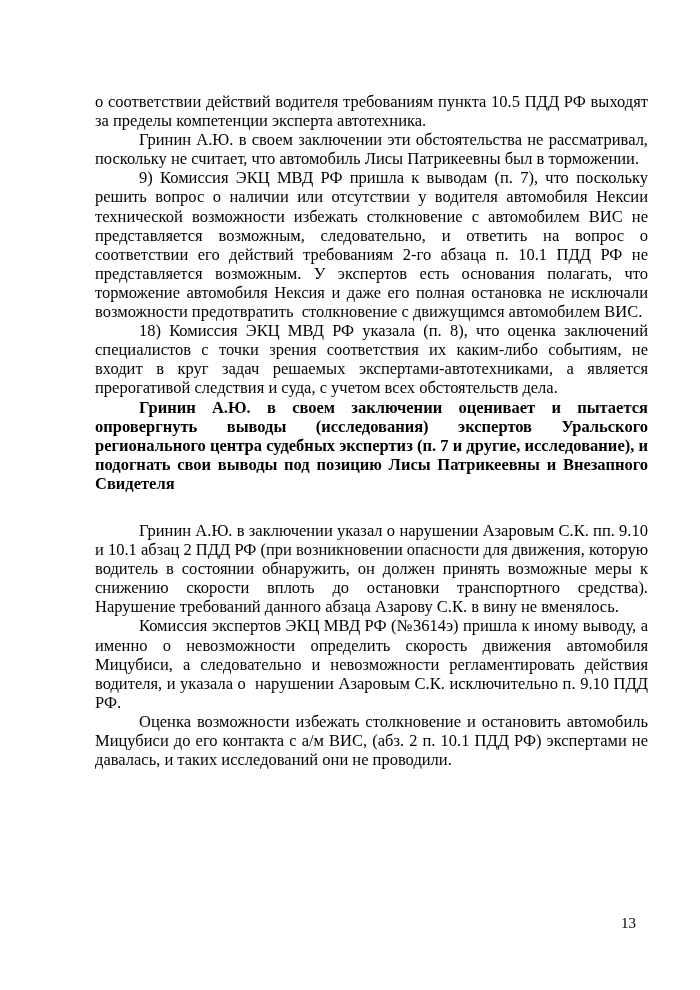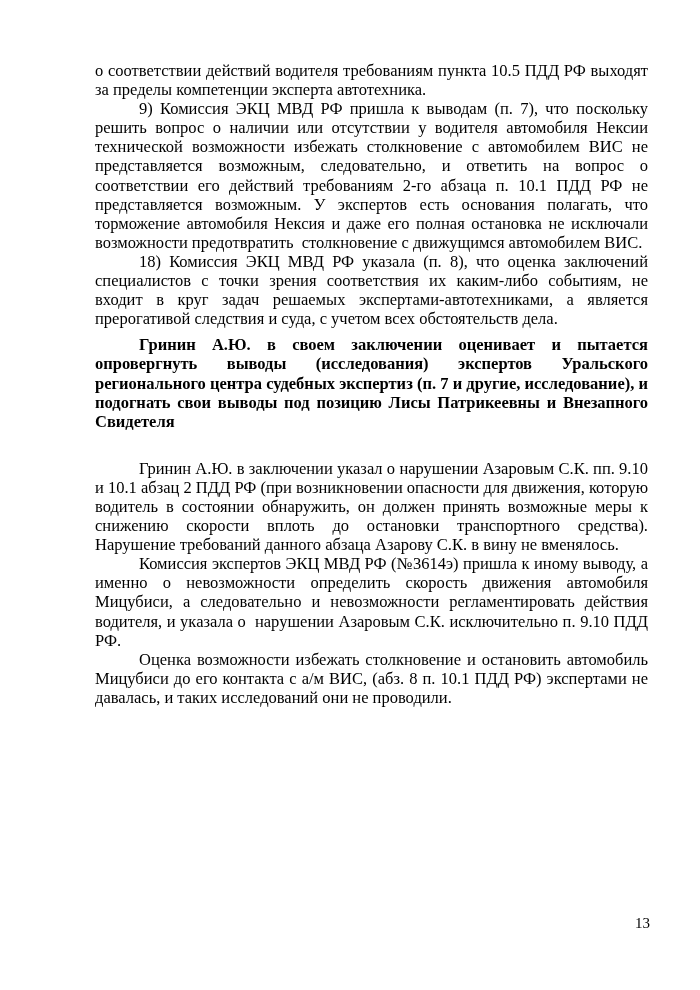--- a/index.html
+++ b/index.html
@@ -24,39 +24,40 @@
     font-size: 16.5px;
     line-height: 19.1px;
     text-align: justify;
     text-justify: inter-word;
   }
   .textblock p {
     margin: 0;
     padding: 0;
     text-indent: 44px;
   }
-  .textblock p.noindent { text-indent: 0; }
-  .textblock p.bold { font-weight: 700; margin-top: 7px; }
+  .textblock p.noindent { text-indent: 0; margin-top: 31px; }
+  .textblock p.bold { font-weight: 700; }
   .textblock p.space-before { margin-top: 28px; }
   .pagenum {
     position: absolute;
-    right: 50px;
+    right: 64px;
     top: 915px;
     font-size: 15px;
     line-height: 17px;
     color: #000000;
   }
 </style>
 </head>
 <body>
 
 <div class="page">
   <div class="textblock">
     <p class="noindent">о соответствии действий водителя требованиям пункта 10.5 ПДД РФ выходят за пределы компетенции эксперта автотехника.</p>
+    <p>Гринин А.Ю. в своем заключении эти обстоятельства не рассматривал, поскольку не считает, что автомобиль Лисы Патрикеевны был в торможении.</p>
     <p>9) Комиссия ЭКЦ МВД РФ пришла к выводам (п. 7), что поскольку решить вопрос о наличии или отсутствии у водителя автомобиля Нексии технической возможности избежать столкновение с автомобилем ВИС не представляется возможным, следовательно, и ответить на вопрос о соответствии его действий требованиям 2-го абзаца п. 10.1 ПДД РФ не представляется возможным. У экспертов есть основания полагать, что торможение автомобиля Нексия и даже его полная остановка не исключали возможности предотвратить&nbsp; столкновение с движущимся автомобилем ВИС.</p>
     <p>18) Комиссия ЭКЦ МВД РФ указала (п. 8), что оценка заключений специалистов с точки зрения соответствия их каким-либо событиям, не входит в круг задач решаемых экспертами-автотехниками, а является прерогативой следствия и суда, с учетом всех обстоятельств дела.</p>
     <p class="bold">Гринин А.Ю. в своем заключении оценивает и пытается опровергнуть выводы (исследования) экспертов Уральского регионального центра судебных экспертиз (п. 7 и другие, исследование), и подогнать свои выводы под позицию Лисы Патрикеевны и Внезапного Свидетеля</p>
     <p class="space-before">Гринин А.Ю. в заключении указал о нарушении Азаровым С.К. пп. 9.10 и 10.1 абзац 2 ПДД РФ (при возникновении опасности для движения, которую водитель в состоянии обнаружить, он должен принять возможные меры к снижению скорости вплоть до остановки транспортного средства). Нарушение требований данного абзаца Азарову С.К. в вину не вменялось.</p>
     <p>Комиссия экспертов ЭКЦ МВД РФ (№3614э) пришла к иному выводу, а именно о невозможности определить скорость движения автомобиля Мицубиси, а следовательно и невозможности регламентировать действия водителя, и указала о&nbsp; нарушении Азаровым С.К. исключительно п. 9.10 ПДД РФ.</p>
-    <p>Оценка возможности избежать столкновение и остановить автомобиль Мицубиси до его контакта с а/м ВИС, (абз. 8 п. 10.1 ПДД РФ) экспертами не давалась, и таких исследований они не проводили.</p>
+    <p>Оценка возможности избежать столкновение и остановить автомобиль Мицубиси до его контакта с а/м ВИС, (абз. 2 п. 10.1 ПДД РФ) экспертами не давалась, и таких исследований они не проводили.</p>
   </div>
   <div class="pagenum">13</div>
 </div>
 
 </body></html>

